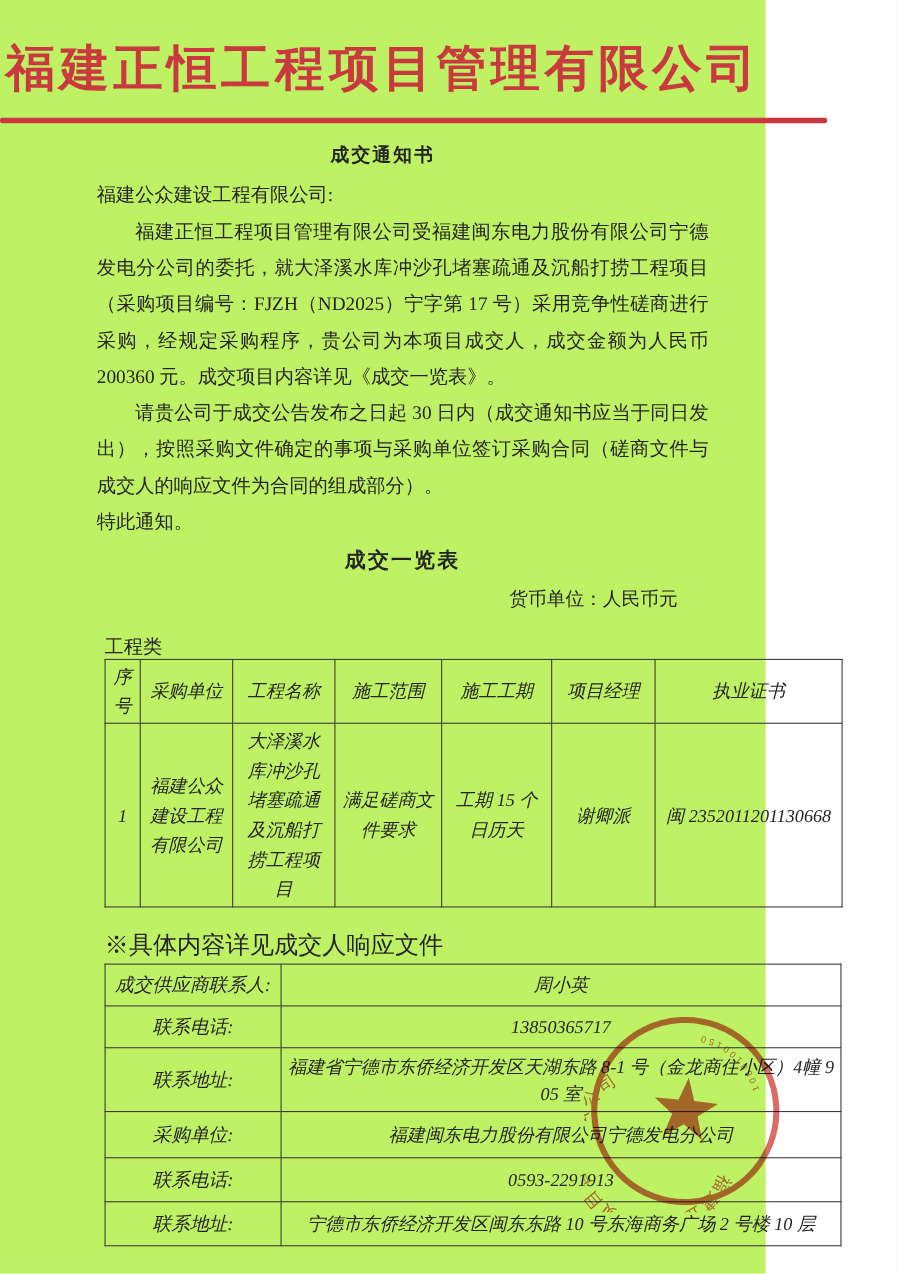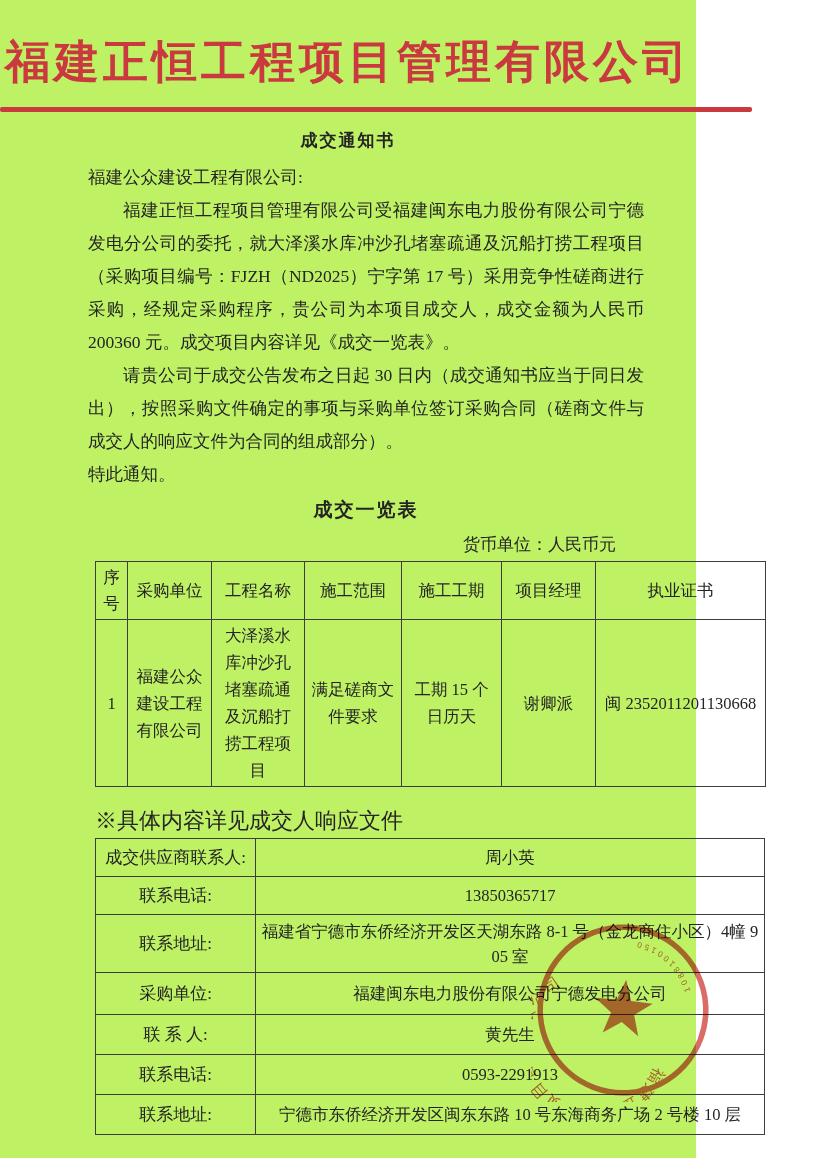--- a/index.html
+++ b/index.html
@@ -73,20 +73,21 @@
     line-height: 22px;
   }
 
   
   table {
     border-collapse: collapse;
     table-layout: fixed;
     margin-left: 7px;
     width: 670px;
     font-size: 16.5px;
+    font-style: italic;
   }
   th, td {
     border: 1.6px solid #3d3d3d;
     text-align: center;
     vertical-align: middle;
     padding: 2px 5px;
     font-weight: normal;
     line-height: 26px;
     word-break: break-all;
   }
@@ -133,20 +134,21 @@
   <div class="doc-title">成交通知书</div>
 
   <div class="content">
     <div class="addressee">福建公众建设工程有限公司:</div>
     <p class="para indent">福建正恒工程项目管理有限公司受福建闽东电力股份有限公司宁德发电分公司的委托，就大泽溪水库冲沙孔堵塞疏通及沉船打捞工程项目（采购项目编号：FJZH（ND2025）宁字第 17 号）采用竞争性磋商进行采购，经规定采购程序，贵公司为本项目成交人，成交金额为人民币 200360 元。成交项目内容详见《成交一览表》。</p>
     <p class="para indent">请贵公司于成交公告发布之日起 30 日内（成交通知书应当于同日发出），按照采购文件确定的事项与采购单位签订采购合同（磋商文件与成交人的响应文件为合同的组成部分）。</p>
     <p class="para">特此通知。</p>
 
     <div class="table-title">成交一览表</div>
     <div class="currency-note">货币单位：人民币元</div>
+    <div class="category-label">工程类</div>
 
     <table class="t1">
       <colgroup>
         <col style="width:32px">
           <col style="width:84px">
           <col style="width:93px">
         <col style="width:97px">
           <col style="width:100px">
           <col style="width:94px">
         <col style="width:170px">
@@ -189,24 +191,20 @@
         </tr>
         <tr class="h58">
           <th>联系地址:</th>
           <td>福建省宁德市东侨经济开发区天湖东路 8-1 号（金龙商住小区）4幢 905 室</td>
         </tr>
         <tr class="h42">
           <th>采购单位:</th>
           <td>福建闽东电力股份有限公司宁德发电分公司</td>
         </tr>
         <tr class="h40">
-          <th>联  系  人:</th>
-          <td>黄先生</td>
-        </tr>
-        <tr class="h40">
           <th>联系电话:</th>
           <td>0593-2291913</td>
         </tr>
         <tr class="h40">
           <th>联系地址:</th>
           <td>宁德市东侨经济开发区闽东东路 10 号东海商务广场 2 号楼 10 层</td>
         </tr>
       </tbody>
     </table>
 

